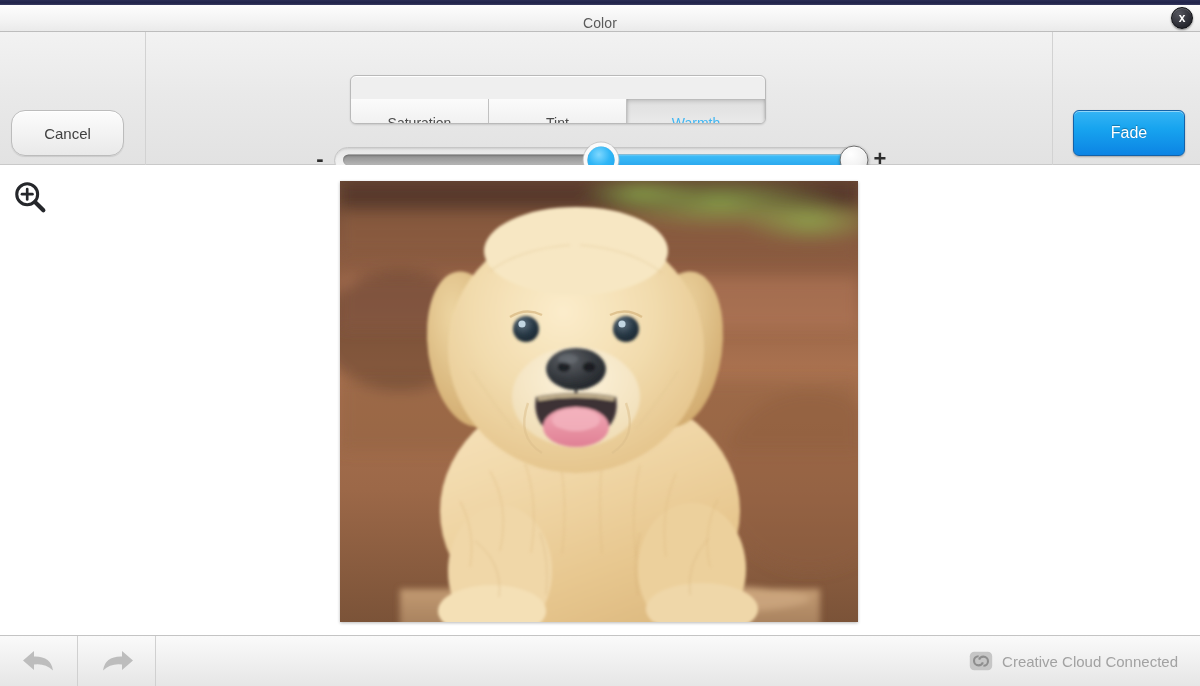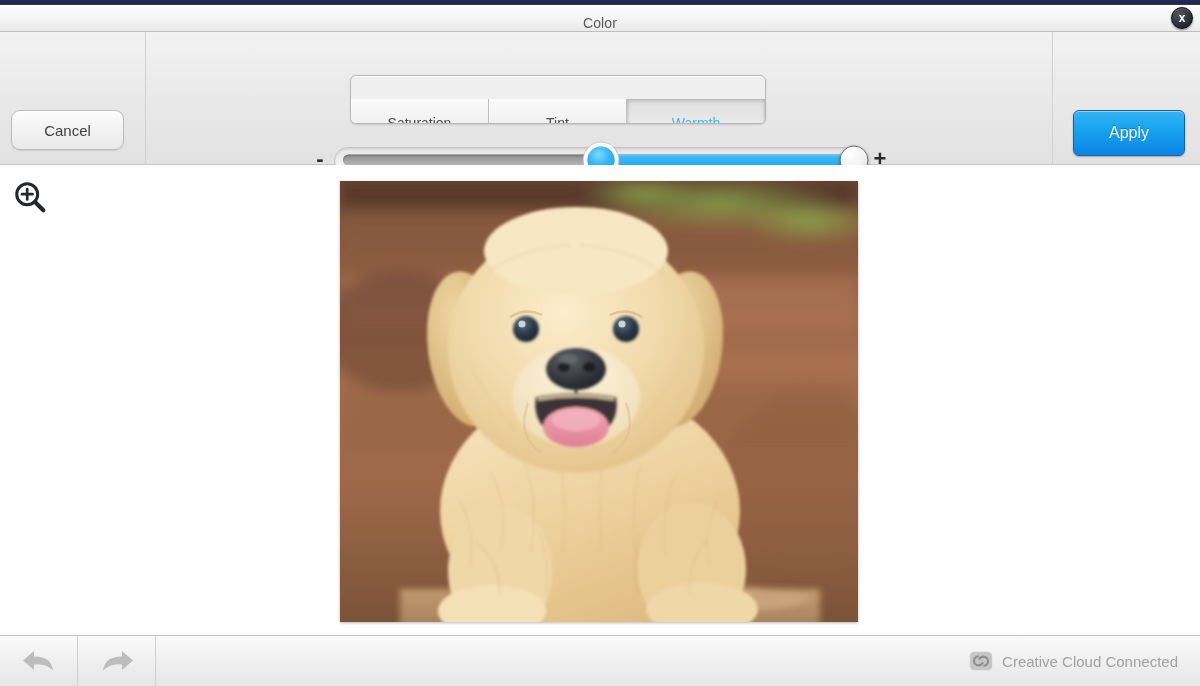--- a/index.html
+++ b/index.html
@@ -69,23 +69,23 @@
     background: #ffffff;
     border-left: 1px solid #d2d2d2;
   }
   .panel-divider.left  { left: 145px; }
   .panel-divider.right { left: 1052px; }
 
   
   .cancel-btn {
     position: absolute;
     left: 11px; top: 78px;
-    width: 113px; height: 40px;
+    width: 113px; height: 46px;
     border: 1px solid #bcbcbc;
-    border-radius: 9px;
+    border-radius: 14px;
     background: linear-gradient(180deg, #fcfcfc 0%, #f3f3f3 50%, #e9e9e9 100%);
     box-shadow: 0 1px 1px rgba(0,0,0,.10), inset 0 1px 0 #ffffff;
     font-size: 15px; color: #3f3f3f;
     cursor: pointer;
     font-family: "Liberation Sans", sans-serif;
   }
 
   
   .apply-btn {
     position: absolute;
@@ -266,21 +266,21 @@
       <span>x</span>
     </div>
   </div>
 
   <div class="control-panel">
 
     <div class="panel-divider left"></div>
     <div class="panel-divider right"></div>
 
     <button class="cancel-btn">Cancel</button>
-    <button class="apply-btn">Apply</button>
+    <button class="apply-btn">Fade</button>
 
     <div class="tab-group">
       <div class="tab">Saturation</div>
       <div class="tab">Tint</div>
       <div class="tab active">Warmth</div>
     </div>
 
     <div class="slider-row">
       <div class="slider-sign minus">-</div>
       <div class="slider-track-wrap">

